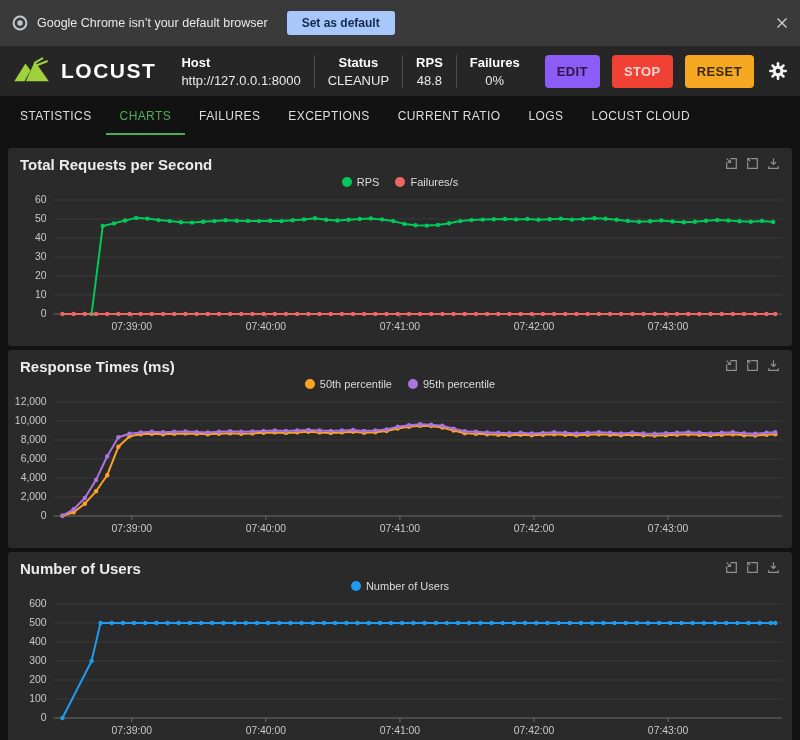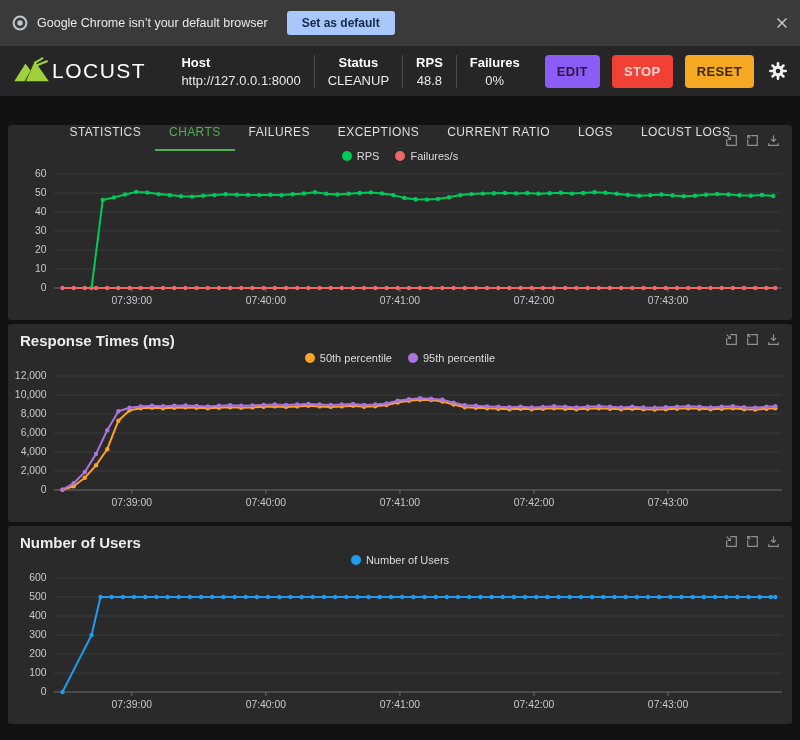--- a/index.html
+++ b/index.html
@@ -13,35 +13,35 @@
   .infobar { height:46px; background:#3a3a3a; display:flex; align-items:center; padding:0 12px; gap:9px; }
   .infobar-msg { color:#e8e8e8; font-size:12.5px; }
   .pill-btn { background:#a8c7fa; color:#17294d; font-weight:700; font-size:12px;
     border:none; border-radius:3px; padding:5px 15px; margin-left:10px; cursor:pointer;
     font-family:"Liberation Sans", sans-serif; }
   .infobar-spacer { flex:1; }
   .infobar-close { color:#cfcfcf; cursor:pointer; display:flex; }
   
   header { height:50px; background:#262626; display:flex; align-items:center; padding:0 12px; }
   .logo { display:flex; align-items:center; cursor:pointer; }
-  .brand-text { color:#ffffff; font-size:21px; font-weight:400; letter-spacing:1.5px; margin-left:0; }
+  .brand-text { color:#ffffff; font-size:21px; font-weight:700; letter-spacing:1.5px; margin-left:9px; }
   .stats { display:flex; align-items:center; margin-left:auto; }
   .stat { padding:0 13px; text-align:center; }
   .stat + .stat { border-left:1px solid #4d4d4d; }
   .stat-label { color:#ffffff; font-weight:700; font-size:13px; }
   .stat-value { color:#e9e9e9; font-size:13px; margin-top:3px; }
   .stat.host { text-align:left; }
   .hbtn { border:none; border-radius:4px; font-weight:700; font-size:13px; letter-spacing:.4px;
     padding:9px 12px; margin-left:12px; cursor:pointer; font-family:"Liberation Sans", sans-serif; }
   .btn-edit  { background:#8b5cf6; color:#341440; }
   .btn-stop  { background:#f04134; color:#ffd6d1; }
   .btn-reset { background:#f7a823; color:#3c2900; }
   .gear { margin-left:14px; display:flex; cursor:pointer; }
   
-  nav { background:#121212; display:flex; align-items:flex-start; padding:20px 6px 0; height:29px;justify-content:center; }
+  nav { background:#121212; display:flex; align-items:flex-start; padding:4px 6px 0; height:52px; }
   .tab { background:none; border:none; border-bottom:2px solid transparent;
     color:#dedede; font-size:12px; letter-spacing:.4px; padding:9px 14px 10px; cursor:pointer;
     font-family:"Liberation Sans", sans-serif; }
   .tab.active { color:#4caf50; border-bottom-color:#4caf50; }
   
   main { padding:0 8px; }
   .card { background:#2a2a2a; border-radius:3px; margin-bottom:4px; padding:6px 4px 2px; }
   .card-head { display:flex; align-items:flex-start; padding:2px 8px 0; }
   .card-title { color:#ececec; font-size:15px; font-weight:700; }
   .toolbox { margin-left:auto; display:flex; gap:8px; padding-top:1px; }
@@ -118,26 +118,27 @@
   </span>
 </header>
 
 <nav id="nav-tabs">
     <button class="tab">STATISTICS</button>
     <button class="tab active">CHARTS</button>
     <button class="tab">FAILURES</button>
     <button class="tab">EXCEPTIONS</button>
     <button class="tab">CURRENT RATIO</button>
     <button class="tab">LOGS</button>
-    <button class="tab">LOCUST LOGS</button>
+    <button class="tab">LOCUST CLOUD</button>
   </nav>
 
 <main>
   <section class="card">
     <div class="card-head">
+      <span class="card-title">Total Requests per Second</span>
       <span class="toolbox">
           <span class="tool">
             <svg width="13" height="13" viewBox="0 0 13 13" fill="none" stroke="#909090" stroke-width="1.2">
               <path d="M5.2 1.7 H11.3 V11.3 H1.7 V5.2"></path>
               <path d="M1.7 1.7 L5.4 5.4"></path>
               <path d="M5.4 2.9 V5.4 H2.9"></path>
             </svg>
           </span>
           <span class="tool">
             <svg width="13" height="13" viewBox="0 0 13 13" fill="none" stroke="#909090" stroke-width="1.2">

